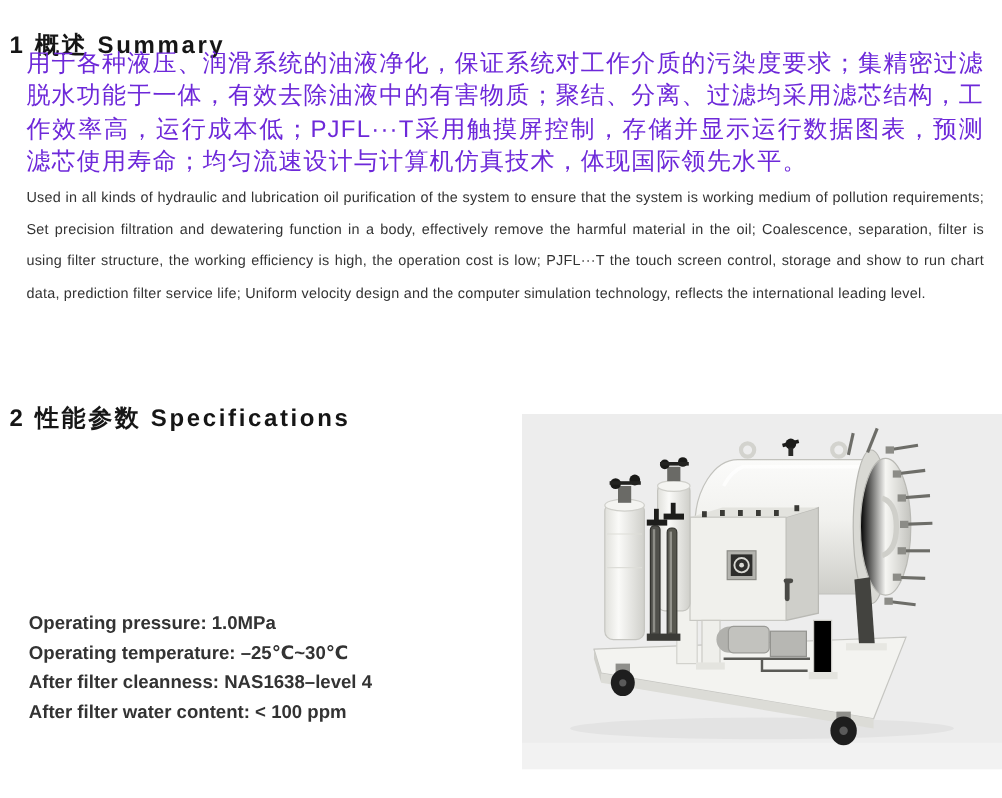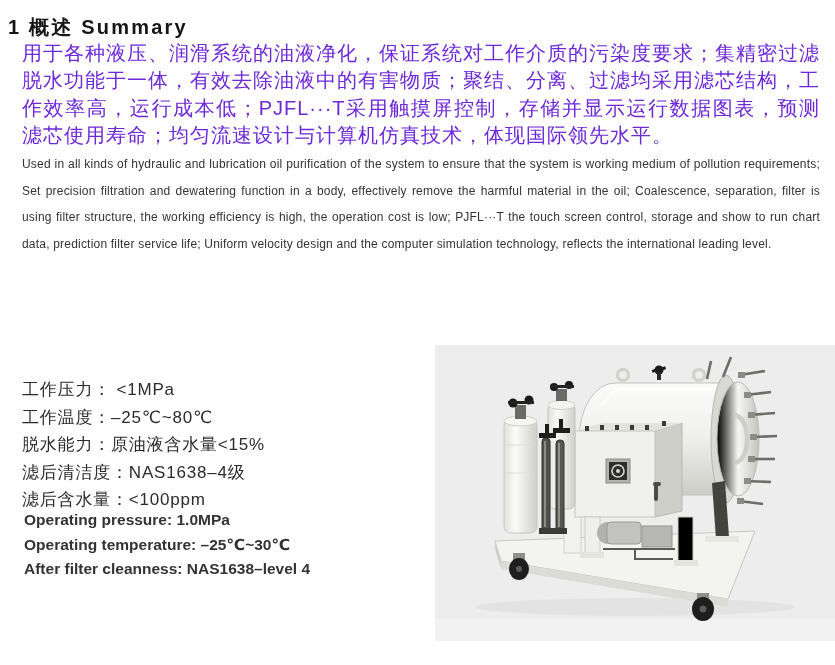--- a/index.html
+++ b/index.html
@@ -4,21 +4,21 @@
 <style>
   html,body{margin:0;padding:0;background:#ffffff;}
   .page{
     position:relative;width:835px;height:665px;background:#ffffff;overflow:hidden;
     font-family:"Liberation Sans","DejaVu Sans",sans-serif;color:#2e2e2e;
   }
   .h{
     position:absolute;left:8px;margin:0;font-size:20px;font-weight:bold;color:#161616;
     letter-spacing:2.2px;white-space:nowrap;
   }
-  #s1-heading{top:14px;text-align:center;}
+  #s1-heading{top:24px;text-align:center;}
   #s2-heading{top:335px;}
   .para{
     position:absolute;left:22px;width:798px;margin:0;text-align:justify;
   }
   #para-zh{top:40px;font-size:20px;line-height:27.4px;letter-spacing:1px;color:#6d28d9;}
   #para-en{top:151px;font-size:12px;line-height:26.6px;letter-spacing:0.2px;color:#333333;}
   ul.specs{list-style:none;margin:0;padding:0;position:absolute;}
   #specs-zh{left:22px;top:376px;font-size:17px;line-height:27.5px;letter-spacing:0.8px;color:#2b2b2b;}
   #specs-en{left:24px;top:508px;font-size:15.5px;line-height:24.6px;color:#333333;font-weight:bold;}
   .photo{
@@ -30,33 +30,28 @@
 <body>
 
 <div class="page">
 
   <h1 class="h" id="s1-heading">1 概述 Summary</h1>
 
   <p class="para" id="para-zh">用于各种液压、润滑系统的油液净化，保证系统对工作介质的污染度要求；集精密过滤脱水功能于一体，有效去除油液中的有害物质；聚结、分离、过滤均采用滤芯结构，工作效率高，运行成本低；PJFL···T采用触摸屏控制，存储并显示运行数据图表，预测滤芯使用寿命；均匀流速设计与计算机仿真技术，体现国际领先水平。</p>
 
   <p class="para" id="para-en">Used in all kinds of hydraulic and lubrication oil purification of the system to ensure that the system is working medium of pollution requirements; Set precision filtration and dewatering function in a body, effectively remove the harmful material in the oil; Coalescence, separation, filter is using filter structure, the working efficiency is high, the operation cost is low; PJFL···T the touch screen control, storage and show to run chart data, prediction filter service life; Uniform velocity design and the computer simulation technology, reflects the international leading level.</p>
 
-
-  <ul class="specs" id="specs-zh">
-    <li>工作压力： &lt;1MPa</li>
-    <li>工作温度：–25℃~80℃</li>
-    <li>脱水能力：原油液含水量&lt;15%</li>
-    <li>滤后清洁度：NAS1638–4级</li>
-    <li>滤后含水量：&lt;100ppm</li>
-  </ul>
+  <h1 class="h" id="s2-heading">2 性能参数 Specifications</h1>
+
 
   <ul class="specs" id="specs-en">
     <li>Operating pressure: 1.0MPa</li>
     <li>Operating temperature: –25℃~30℃</li>
     <li>After filter cleanness: NAS1638–level 4</li>
+    <li>After filter water content: &lt; 100 ppm</li>
   </ul>
 
   <div class="photo">
     <svg viewBox="0 0 400 296" width="400" height="296">
       <defs>
         <linearGradient id="tankG" x1="0" y1="0" x2="0" y2="1">
           <stop offset="0" stop-color="#fbfbfa"></stop>
           <stop offset="0.45" stop-color="#f1f1ee"></stop>
           <stop offset="1" stop-color="#cdcdc8"></stop>
         </linearGradient>

